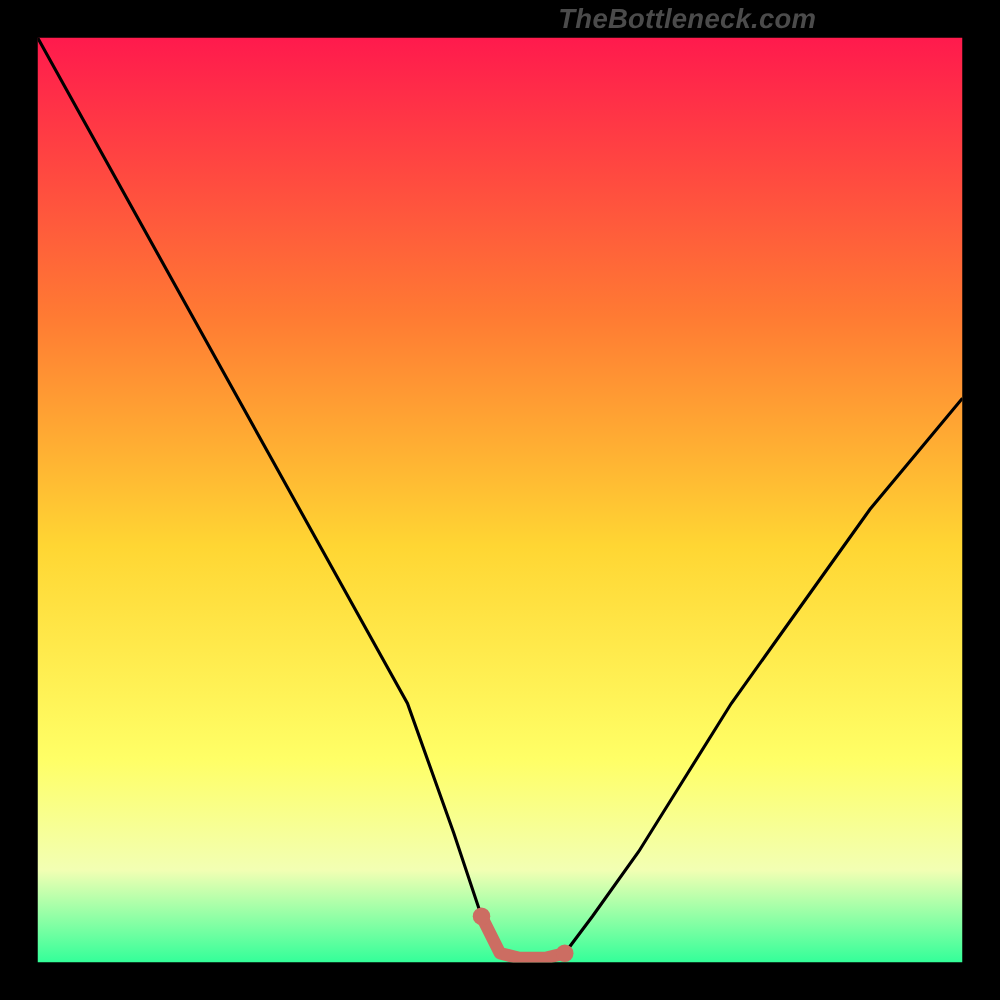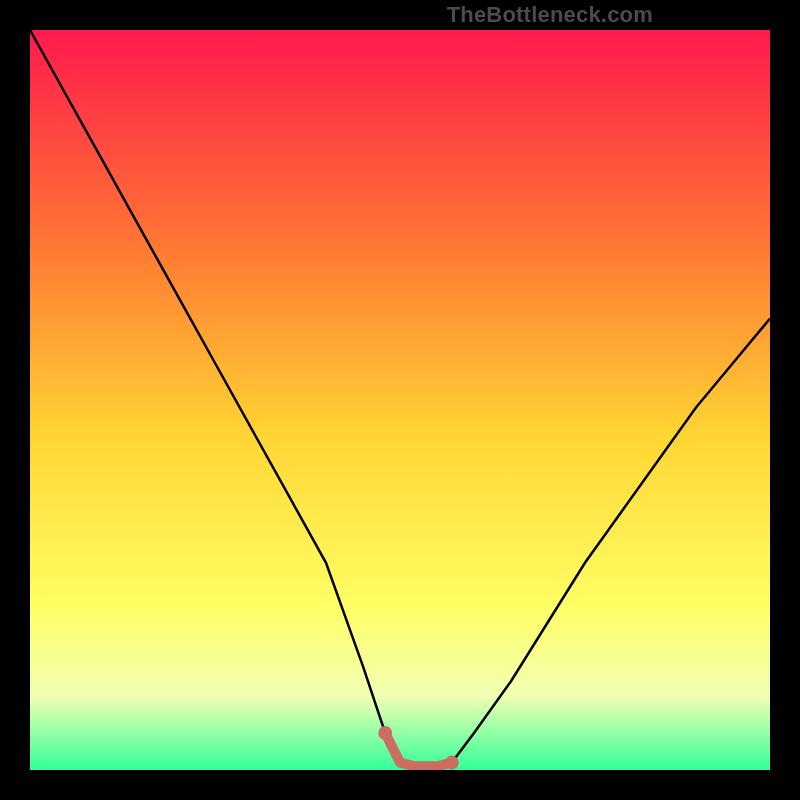--- a/index.html
+++ b/index.html
@@ -9,20 +9,21 @@
     height: 800px;
     background: #000;
     font-family: Arial, Helvetica, sans-serif;
     overflow: hidden;
   }
   .frame {
     position: relative;
     width: 663px;
     height: 800px;
     background: #000;
+    font-style: italic;
   }
   .watermark {
     position: absolute;
     top: 2px;
     right: 10px;
     font-size: 22px;
     font-weight: 600;
     color: #4b4b4b;
     letter-spacing: 0.2px;
     z-index: 40;

